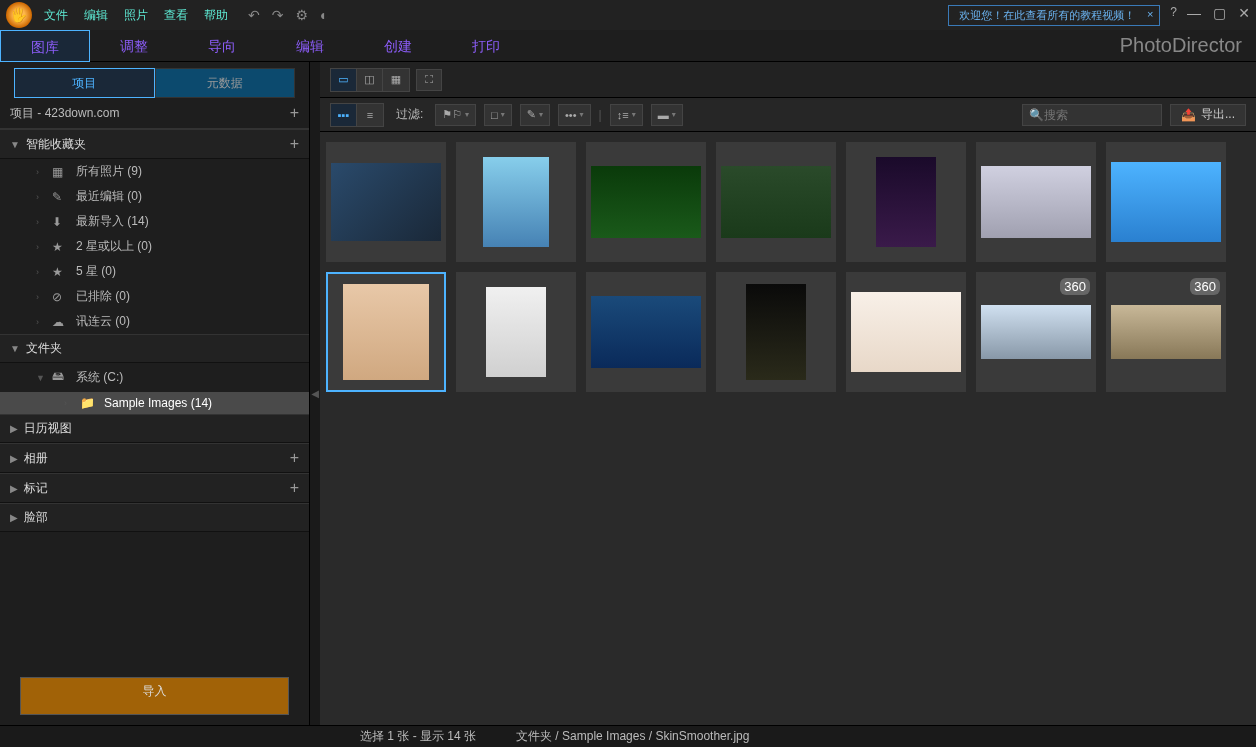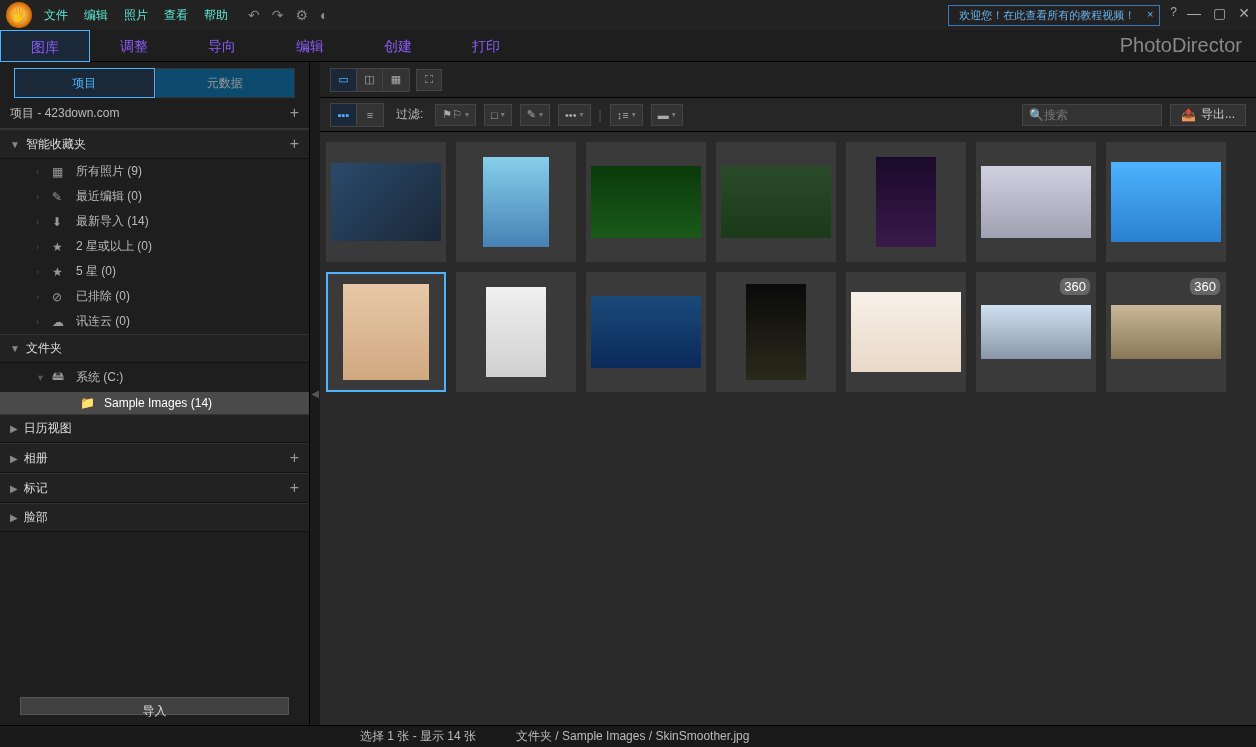--- a/index.html
+++ b/index.html
@@ -26,21 +26,21 @@
 .project-header .plus { margin-left: auto; font-size: 16px; color: #999; }
 .tree { flex:1; overflow:auto; }
 .section-head { display:flex; align-items:center; padding: 5px 10px; background:#222; color:#ddd; border-top:1px solid #333; border-bottom:1px solid #111;}
 .section-head .arrow { margin-right: 6px; color:#888; font-size:10px;}
 .section-head .plus { margin-left:auto; color:#999; font-size:16px;}
 .tree-item { display:flex; align-items:center; padding: 4px 10px 4px 36px; color:#bbb; gap:8px; cursor:pointer;}
 .tree-item .chev { color:#555; font-size:9px; width:8px;}
 .tree-item .icon { width:16px; color:#999; font-size:12px;}
 .tree-item.selected { background:#4a4a4a; color:#fff;}
 .tree-item.indent2 { padding-left: 64px;}
-.import-btn { margin: 8px 20px 10px; height: 18px; background:#404040; color:#ddd; text-align:center; line-height:26px; border:1px solid #555; cursor:pointer;}
+.import-btn { margin: 8px 20px 10px; height: 38px; background:#a16207; color:#ddd; text-align:center; line-height:26px; border:1px solid #555; cursor:pointer;}
 .content { flex: 1; background: #2a2a2a; display:flex; flex-direction:column;}
 .toolbar1 { height: 36px; background:#222; display:flex; align-items:center; padding: 0 10px; gap:6px; border-bottom:1px solid #000;}
 .tb-btn { width:26px; height:22px; background:#333; border:1px solid #444; display:flex;align-items:center;justify-content:center; color:#aaa; font-size:11px; cursor:pointer;}
 .tb-btn.active { border-color:#4db3ff; color:#4db3ff; background:#1a2838;}
 .tb-group { display:flex; border:1px solid #444;}
 .tb-group .tb-btn { border:none; border-right:1px solid #444;}
 .tb-group .tb-btn:last-child { border-right:none;}
 .toolbar2 { height: 34px; background:#262626; display:flex; align-items:center; padding:0 10px; gap:8px; border-bottom:1px solid #000;}
 .filter-label { color:#bbb; margin: 0 4px;}
 .dd { height:22px; padding:0 6px; background:#333; border:1px solid #444; color:#aaa; display:flex; align-items:center; gap:3px; font-size:11px; cursor:pointer;}

